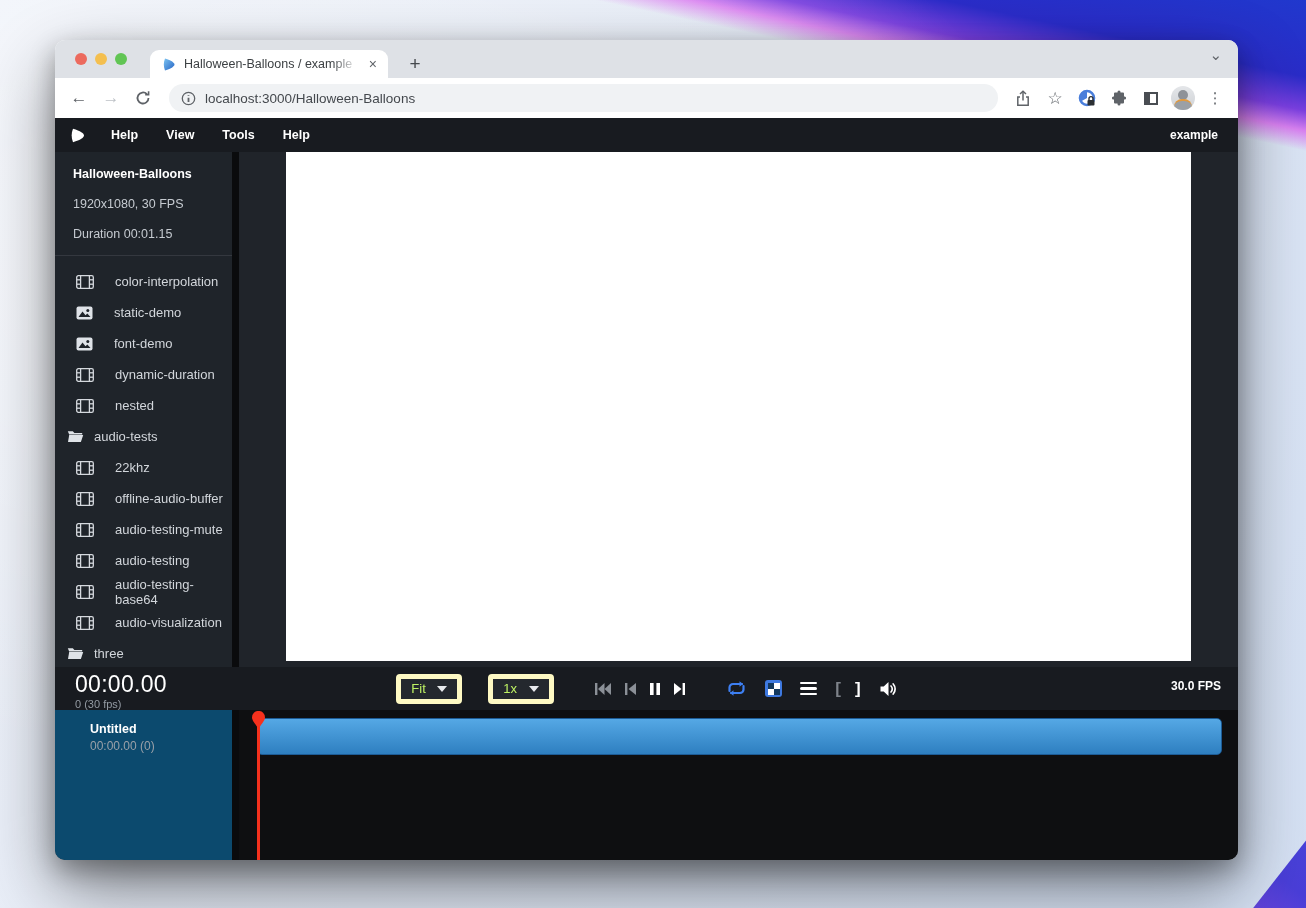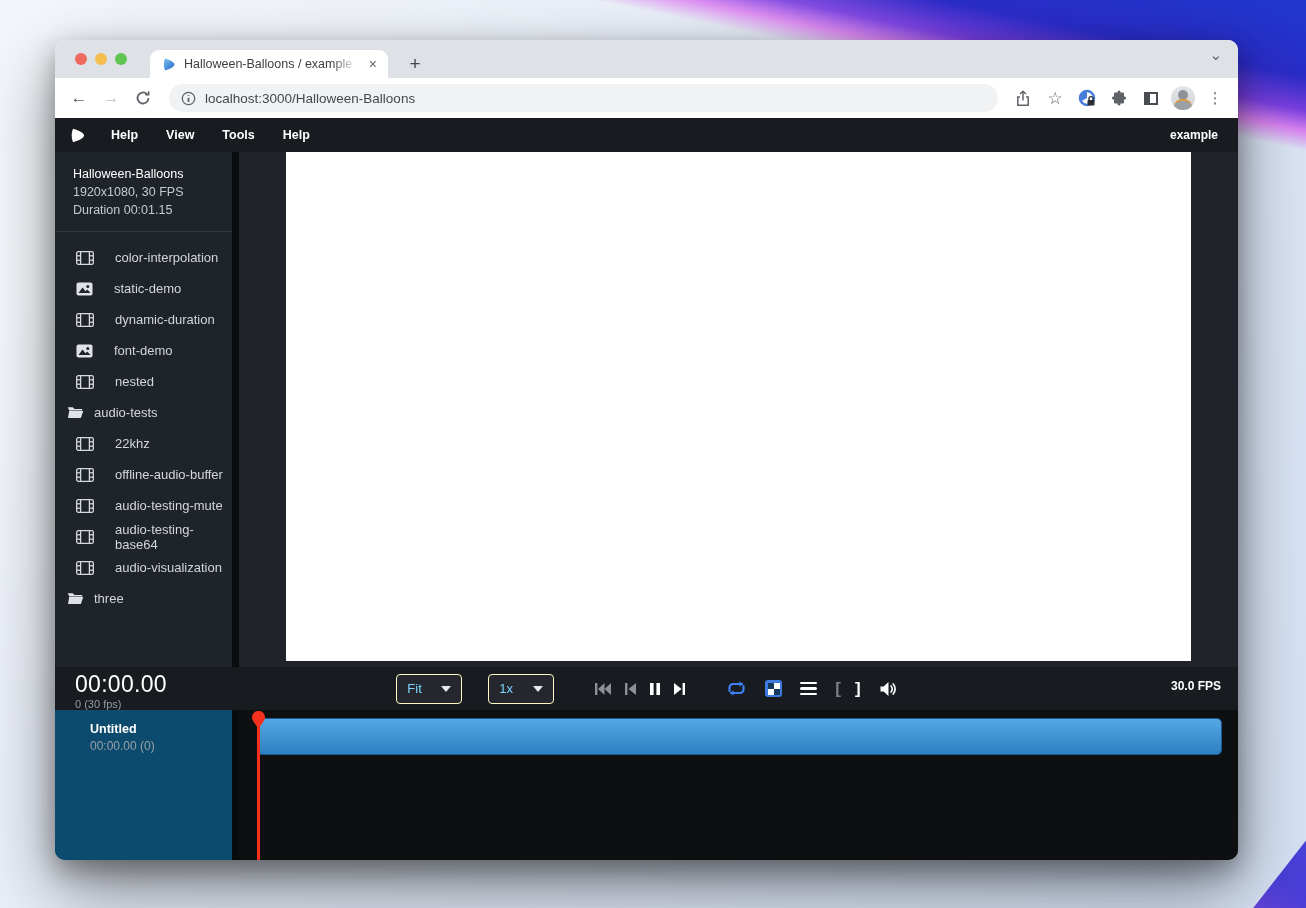--- a/index.html
+++ b/index.html
@@ -65,43 +65,43 @@
   .menubar-right { color:#fff; font-size:12px; font-weight:bold; padding-right:6px; }
   .app-logo { width:17px; height:17px; margin-right:8px; display:flex; }
 
   .workspace { height:515px; display:flex; flex:none; min-height:0; }
   .sidebar { width:177px; background:#1f242a; flex:none; overflow:hidden; }
   .vdivider { width:7px; background:#0a0b0d; flex:none; }
   .preview { flex:1; background:#20242a; display:flex; justify-content:center; align-items:flex-start; }
   .canvas { width:905px; height:509px; background:#ffffff; }
 
   .project-info { padding:15px 18px 14px 18px; border-bottom:1px solid #34383f; }
-  .project-name { color:#fff; font-size:12.5px; font-weight:normal; }
-  .project-line { color:#c5cad0; font-size:12.5px; margin-top:4px; }
+  .project-name { color:#fff; font-size:12.5px; font-weight:bold; }
+  .project-line { color:#c5cad0; font-size:12.5px; margin-top:16px; }
 
   .comp-list { padding-top:10px; }
   .comp-item { display:flex; align-items:center; gap:10px; min-height:31px; padding-right:8px; color:#d2d6db; font-size:13px; line-height:15px; }
   .comp-item.indent-0 { padding-left:12px; }
   .comp-item.indent-1 { padding-left:21px;gap:21px; }
   .comp-item .icon { display:none; flex:none; }
   .comp-item[data-icon="film"]   .film-icon   { display:flex; }
   .comp-item[data-icon="still"]  .still-icon  { display:flex; }
   .comp-item[data-icon="folder"] .folder-icon { display:flex; }
   .comp-label { word-break:break-word; }
 
   
   .controlbar { height:43px; background:#181b20; position:relative; flex:none; display:flex; align-items:center; justify-content:center; }
   .time-block { position:absolute; left:20px; top:4px; }
   .time-main { color:#fff; font-size:23px; letter-spacing:.3px; }
   .time-sub { color:#949ba3; font-size:11px; margin-top:0px; }
   .fps-label { position:absolute; right:17px; top:12px; color:#fff; font-size:12px; font-weight:bold; }
 
   .center-controls { display:flex; align-items:center; }
-  .select-btn { width:66px; height:30px; background:#24282e; border:1px solid #fef9c3; border-radius:4px;
-    display:flex; align-items:center; justify-content:space-between; padding:0 10px; color:#7dd3fc; font-size:13px; }
+  .select-btn { width:66px; height:30px; background:#24282e; border:5px solid #fef9c3; border-radius:4px;
+    display:flex; align-items:center; justify-content:space-between; padding:0 10px; color:#bef264; font-size:13px; }
   .caret { width:0; height:0; border-left:5px solid transparent; border-right:5px solid transparent; border-top:6px solid #e8eaed; }
   .gap26 { width:26px; } .gap40 { width:40px; } .gap18 { width:18px; } .gap12 { width:12px; } .gap14 { width:14px; }
   .icon-btn { display:flex; align-items:center; justify-content:center; }
   .bracket { font-size:17px; font-weight:bold; line-height:1; }
   .bracket.in { color:#7e838a; } .bracket.out { color:#fff; }
   .hamburger { display:flex; flex-direction:column; gap:3px; }
   .hamburger span { width:17px; height:2.5px; background:#fff; border-radius:2px; }
   .checker-btn { width:17px; height:17px; border-radius:3px; background:#3e79e0; padding:2.5px; }
   .checker-inner { width:100%; height:100%; background:conic-gradient(#fff 0 25%, #14395e 0 50%, #fff 0 75%, #14395e 0); }
 
@@ -245,35 +245,20 @@
     <span class="icon still-icon">
       <svg width="17" height="14" viewBox="0 0 17 14">
         <rect x="0.5" y="0.5" width="16" height="13" rx="2" fill="#dfe3e8"></rect>
         <circle cx="11.8" cy="4.6" r="1.5" fill="#1f242a"></circle>
         <path d="M2.5 11 L6.5 5.5 L9.5 9.2 L11.3 7.4 L14.5 11 Z" fill="#1f242a"></path>
       </svg>
     </span>
 
     <span class="comp-label">static-demo</span>
   </div>
-            <div class="comp-item indent-1" data-icon="film">
-    <span class="icon film-icon">
-      <svg width="18" height="14" viewBox="0 0 18 14" fill="none" stroke="#d5d9de" stroke-width="1.3">
-        <rect x="0.7" y="0.7" width="16.6" height="12.6" rx="1.6"></rect>
-        <line x1="4.6" y1="1" x2="4.6" y2="13"></line>
-        <line x1="13.4" y1="1" x2="13.4" y2="13"></line>
-        <line x1="0.9" y1="4.8" x2="4.4" y2="4.8"></line>
-        <line x1="0.9" y1="9.2" x2="4.4" y2="9.2"></line>
-        <line x1="13.6" y1="4.8" x2="17.1" y2="4.8"></line>
-        <line x1="13.6" y1="9.2" x2="17.1" y2="9.2"></line>
-      </svg>
-    </span>
-
-    <span class="comp-label">dynamic-duration</span>
-  </div>
             <div class="comp-item indent-1" data-icon="still">
 
     <span class="icon still-icon">
       <svg width="17" height="14" viewBox="0 0 17 14">
         <rect x="0.5" y="0.5" width="16" height="13" rx="2" fill="#dfe3e8"></rect>
         <circle cx="11.8" cy="4.6" r="1.5" fill="#1f242a"></circle>
         <path d="M2.5 11 L6.5 5.5 L9.5 9.2 L11.3 7.4 L14.5 11 Z" fill="#1f242a"></path>
       </svg>
     </span>
 
@@ -285,20 +270,35 @@
         <rect x="0.7" y="0.7" width="16.6" height="12.6" rx="1.6"></rect>
         <line x1="4.6" y1="1" x2="4.6" y2="13"></line>
         <line x1="13.4" y1="1" x2="13.4" y2="13"></line>
         <line x1="0.9" y1="4.8" x2="4.4" y2="4.8"></line>
         <line x1="0.9" y1="9.2" x2="4.4" y2="9.2"></line>
         <line x1="13.6" y1="4.8" x2="17.1" y2="4.8"></line>
         <line x1="13.6" y1="9.2" x2="17.1" y2="9.2"></line>
       </svg>
     </span>
 
+    <span class="comp-label">dynamic-duration</span>
+  </div>
+            <div class="comp-item indent-1" data-icon="film">
+    <span class="icon film-icon">
+      <svg width="18" height="14" viewBox="0 0 18 14" fill="none" stroke="#d5d9de" stroke-width="1.3">
+        <rect x="0.7" y="0.7" width="16.6" height="12.6" rx="1.6"></rect>
+        <line x1="4.6" y1="1" x2="4.6" y2="13"></line>
+        <line x1="13.4" y1="1" x2="13.4" y2="13"></line>
+        <line x1="0.9" y1="4.8" x2="4.4" y2="4.8"></line>
+        <line x1="0.9" y1="9.2" x2="4.4" y2="9.2"></line>
+        <line x1="13.6" y1="4.8" x2="17.1" y2="4.8"></line>
+        <line x1="13.6" y1="9.2" x2="17.1" y2="9.2"></line>
+      </svg>
+    </span>
+
     <span class="comp-label">nested</span>
   </div>
             <div class="comp-item indent-0" data-icon="folder">
 
     <span class="icon folder-icon">
       <svg width="17" height="13" viewBox="0 0 17 13">
         <path d="M0.8 1.2 h5 l1.6 1.9 h7.8 v1.4 h-13 Z" fill="#dfe3e8"></path>
         <path d="M2.2 5 h14 L13.9 12 H1 Z" fill="#dfe3e8"></path>
       </svg>
     </span>
@@ -341,20 +341,35 @@
         <line x1="4.6" y1="1" x2="4.6" y2="13"></line>
         <line x1="13.4" y1="1" x2="13.4" y2="13"></line>
         <line x1="0.9" y1="4.8" x2="4.4" y2="4.8"></line>
         <line x1="0.9" y1="9.2" x2="4.4" y2="9.2"></line>
         <line x1="13.6" y1="4.8" x2="17.1" y2="4.8"></line>
         <line x1="13.6" y1="9.2" x2="17.1" y2="9.2"></line>
       </svg>
     </span>
 
     <span class="comp-label">audio-testing-mute</span>
+  </div>
+            <div class="comp-item indent-1" data-icon="film">
+    <span class="icon film-icon">
+      <svg width="18" height="14" viewBox="0 0 18 14" fill="none" stroke="#d5d9de" stroke-width="1.3">
+        <rect x="0.7" y="0.7" width="16.6" height="12.6" rx="1.6"></rect>
+        <line x1="4.6" y1="1" x2="4.6" y2="13"></line>
+        <line x1="13.4" y1="1" x2="13.4" y2="13"></line>
+        <line x1="0.9" y1="4.8" x2="4.4" y2="4.8"></line>
+        <line x1="0.9" y1="9.2" x2="4.4" y2="9.2"></line>
+        <line x1="13.6" y1="4.8" x2="17.1" y2="4.8"></line>
+        <line x1="13.6" y1="9.2" x2="17.1" y2="9.2"></line>
+      </svg>
+    </span>
+
+    <span class="comp-label">audio-testing</span>
   </div>
             <div class="comp-item indent-1" data-icon="film">
     <span class="icon film-icon">
       <svg width="18" height="14" viewBox="0 0 18 14" fill="none" stroke="#d5d9de" stroke-width="1.3">
         <rect x="0.7" y="0.7" width="16.6" height="12.6" rx="1.6"></rect>
         <line x1="4.6" y1="1" x2="4.6" y2="13"></line>
         <line x1="13.4" y1="1" x2="13.4" y2="13"></line>
         <line x1="0.9" y1="4.8" x2="4.4" y2="4.8"></line>
         <line x1="0.9" y1="9.2" x2="4.4" y2="9.2"></line>
         <line x1="13.6" y1="4.8" x2="17.1" y2="4.8"></line>

